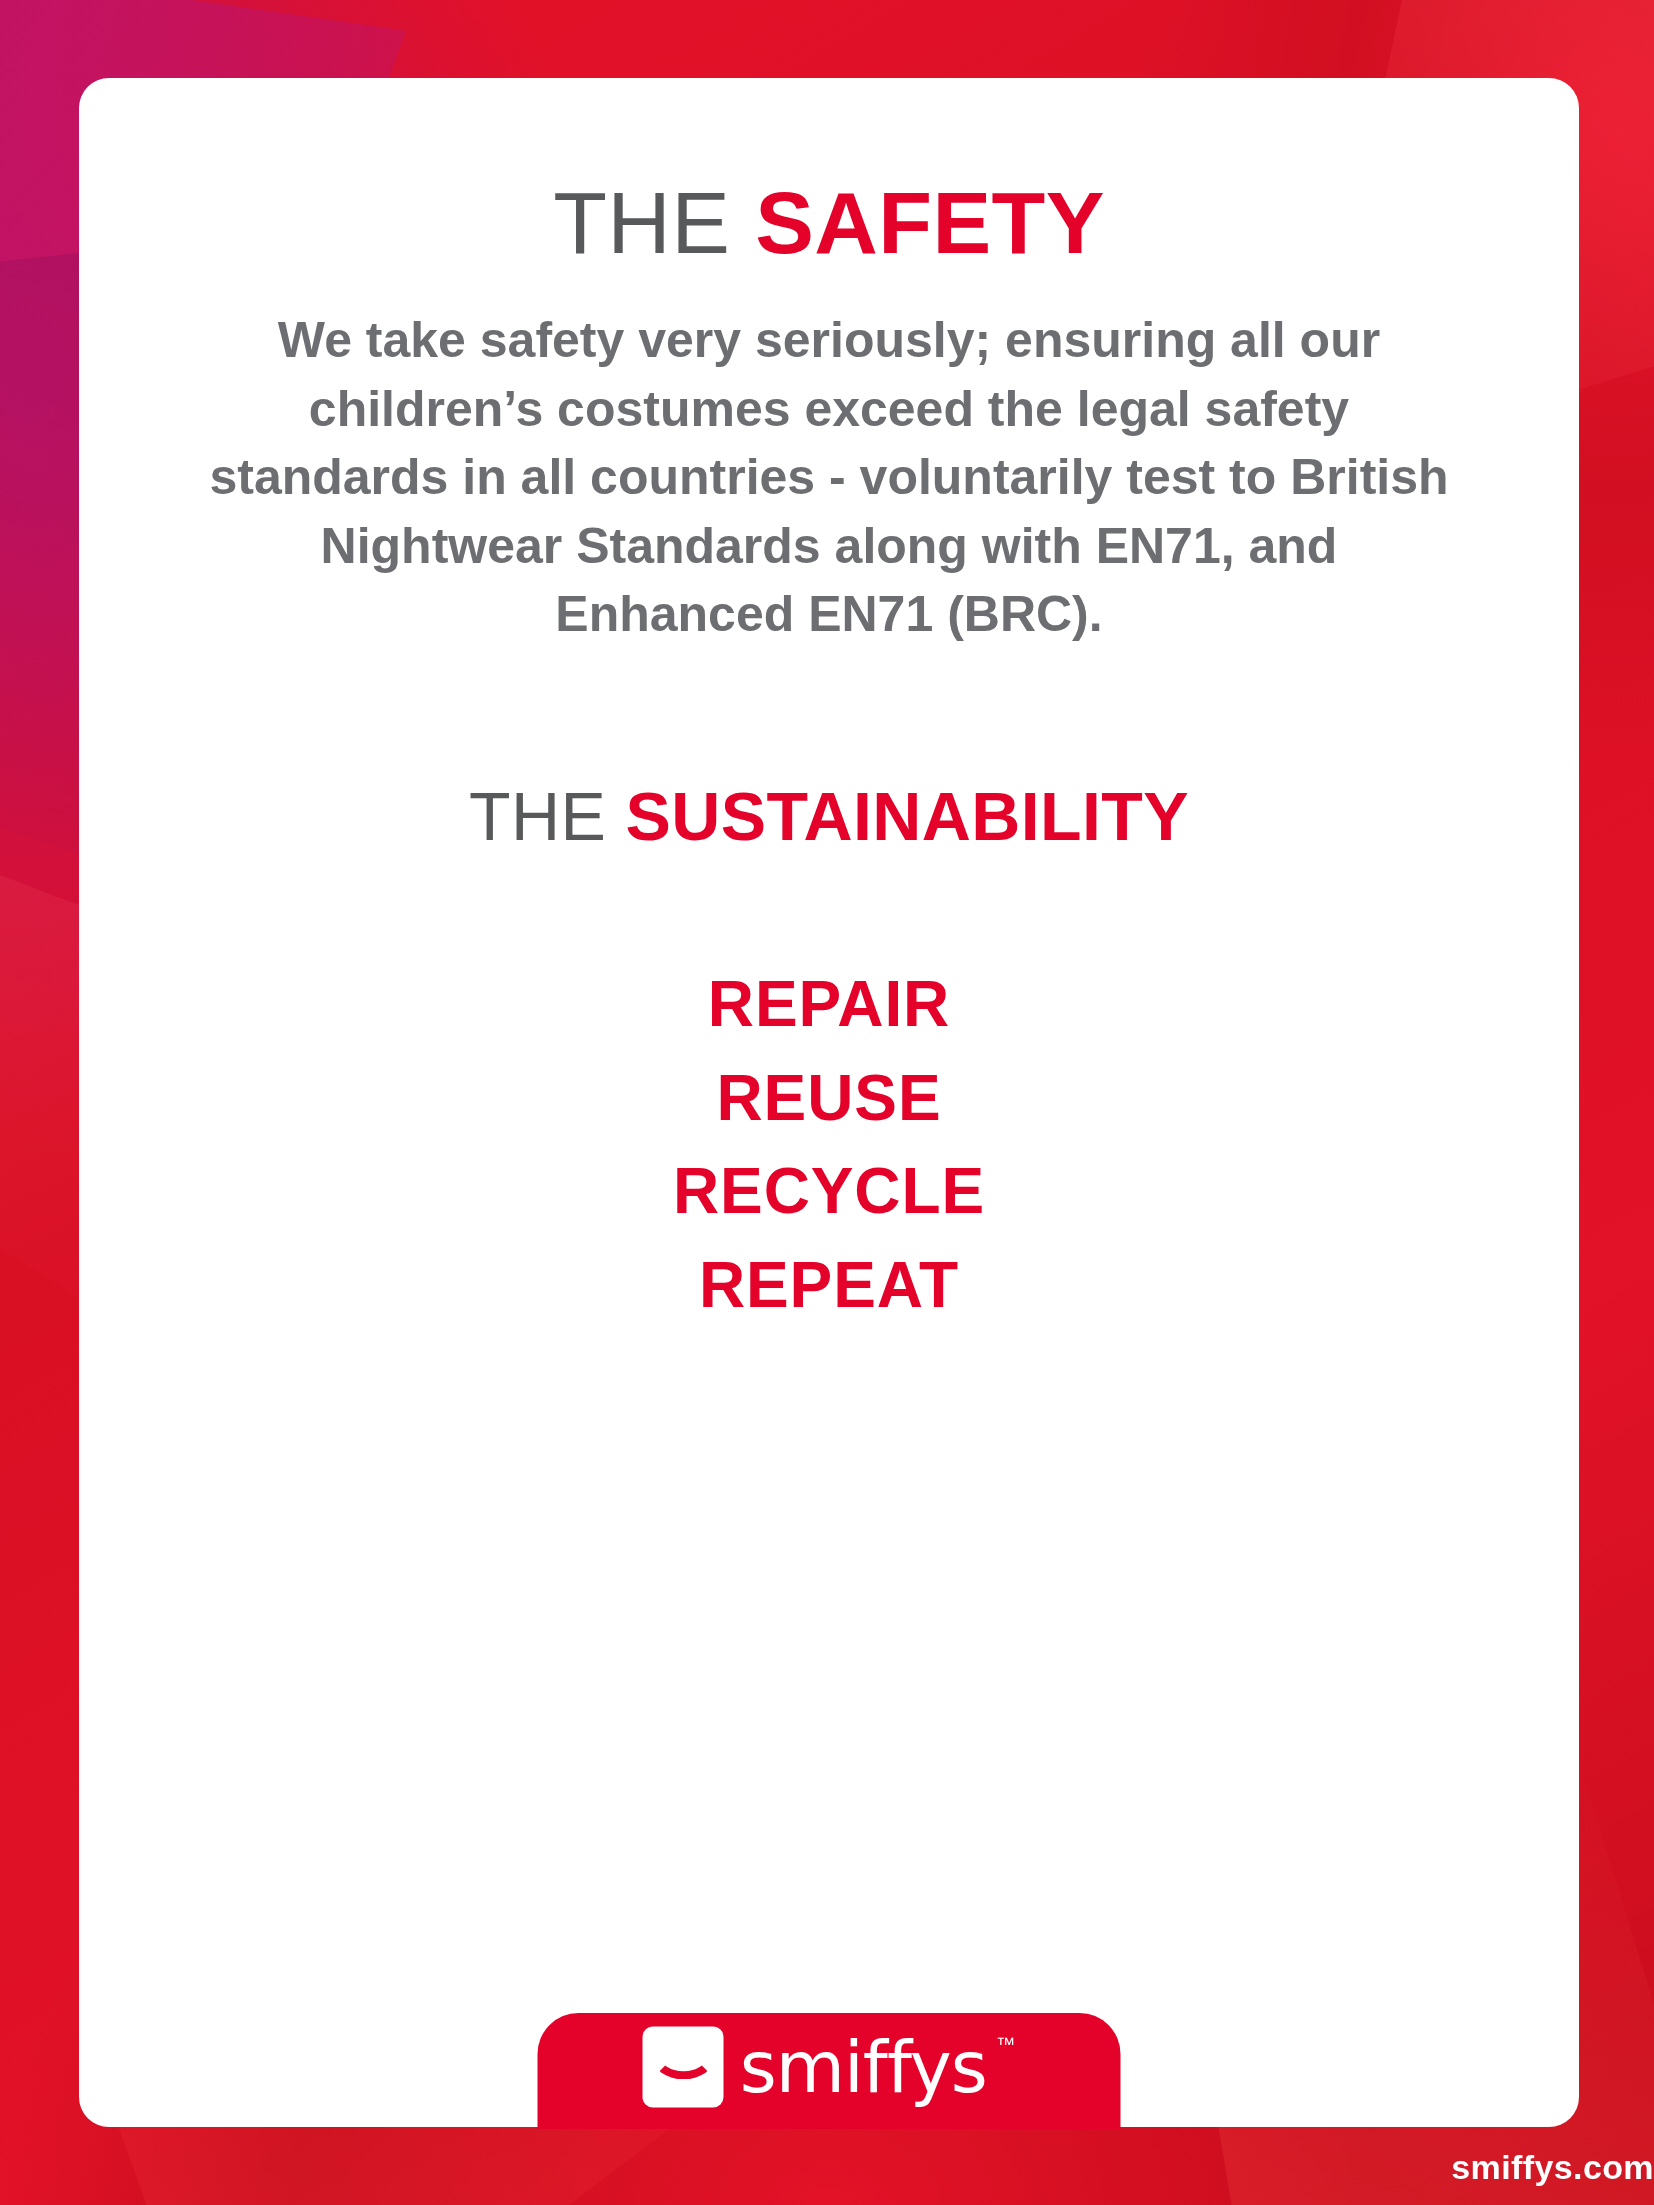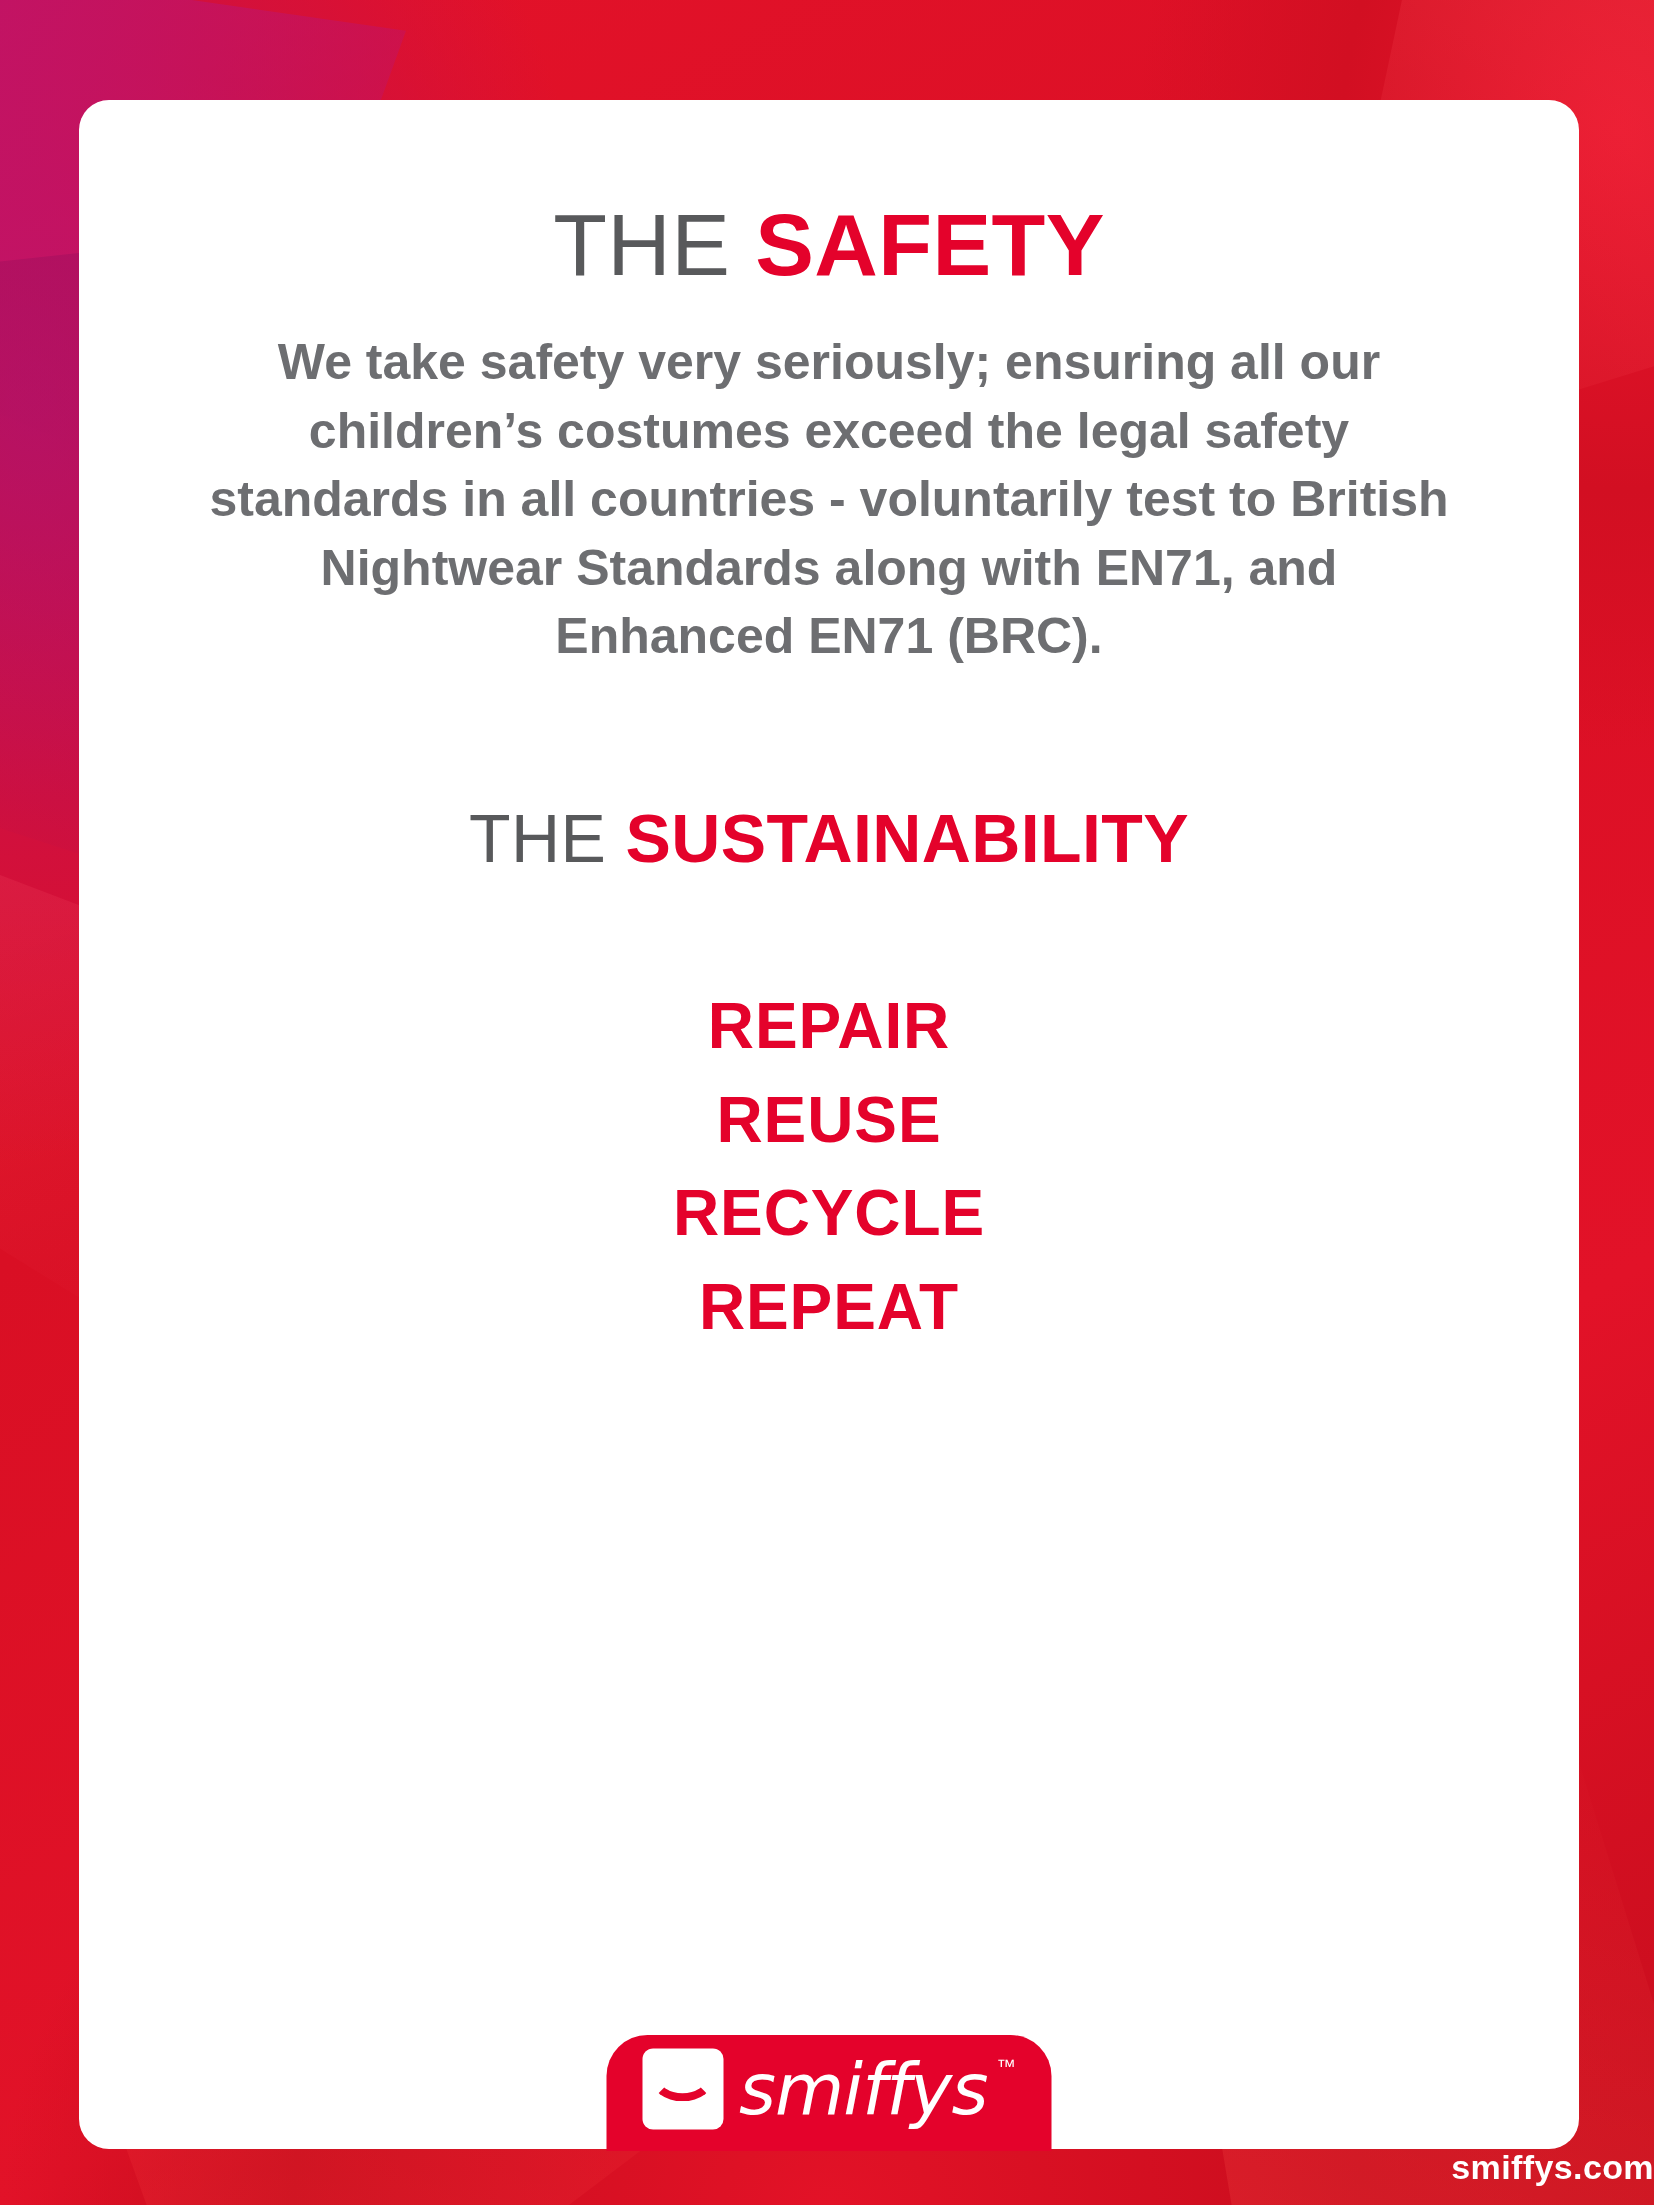--- a/index.html
+++ b/index.html
@@ -53,21 +53,20 @@
   .card {
     position: absolute;
     left: 79px;
     top: 78px;
     width: 1500px;
     height: 2049px;
     background: #ffffff;
     border-radius: 30px;
     box-sizing: border-box;
     padding: 0 85px;
-    margin-top: 22px;
   }
 
   .heading {
     text-align: center;
     color: #58595b;
     font-weight: 400;
     letter-spacing: 0.4px;
     line-height: 1.05;
     white-space: nowrap;
   }
@@ -104,30 +103,29 @@
     letter-spacing: 0.9px;
   }
   .slogan div { white-space: nowrap; }
 
   
   .footer-tab {
     position: absolute;
     left: 50%;
     transform: translateX(-50%);
     bottom: -1.8px;
-    width: 445px;
+    width: 583px;
     height: 116px;
     background: #e4022b;
     border-top-left-radius: 41px;
     border-top-right-radius: 41px;
     display: flex;
     align-items: center;
     justify-content: center;
     overflow: hidden;
-    font-style: italic;
   }
   .logo-row {
     display: flex;
     align-items: center;
     gap: 16px;
     transform: translateY(-3.5px);
   }
   .logo-mark {
     width: 81px;
     height: 81px;

